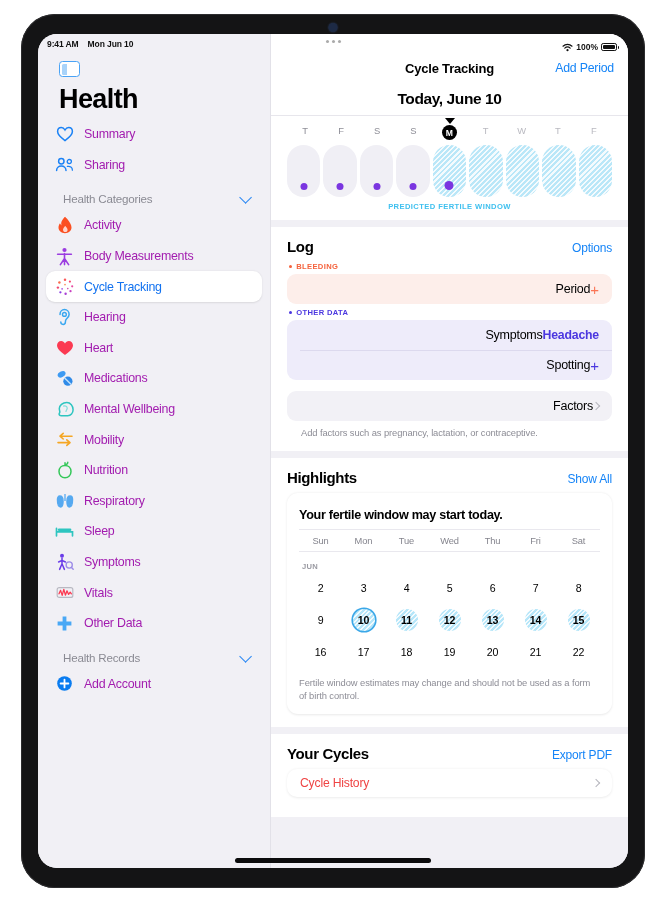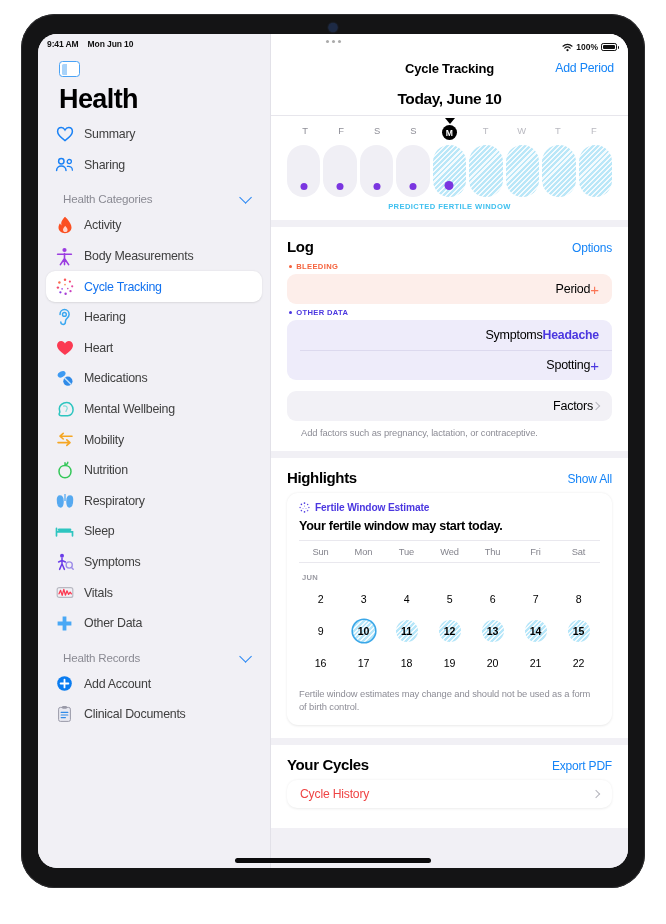--- a/index.html
+++ b/index.html
@@ -85,21 +85,21 @@
   .nav-list { padding: 0 8px; }
   .nav-row {
     display: flex; align-items: center;
     height: 30.6px;
     padding: 0 9px;
     border-radius: 9px;
     gap: 10px;
   }
   .nav-row.selected { background: #ffffff; box-shadow: 0 0.5px 2px rgba(0,0,0,.1); }
   .nav-label {
-    font-size: 12.4px; color: #404040; letter-spacing: -0.25px;
+    font-size: 12.4px; color: #a21caf; letter-spacing: -0.25px;
     white-space: nowrap;
   }
   .nav-row.selected .nav-label { color: #1272f0; }
   .nav-icon {
     width: 19px; height: 19px;
     flex: 0 0 19px;
     display: flex; align-items: center; justify-content: center;
   }
   .nav-icon svg { display: block; }
 
@@ -552,30 +552,20 @@
         <div class="nav-row">
           <span class="nav-icon">
             <svg width="17" height="17" viewBox="0 0 17 17">
               <circle cx="8.5" cy="8.5" r="7.3" fill="#0a7cf0"></circle>
               <path d="M8.5 4.6v7.8M4.6 8.5h7.8" stroke="#fff" stroke-width="1.8" stroke-linecap="round"></path>
             </svg>
           </span>
           <span class="nav-label">Add Account</span>
         </div>
 
-        <div class="nav-row">
-          <span class="nav-icon">
-            <svg width="15" height="18" viewBox="0 0 15 18">
-              <rect x="1.6" y="2.4" width="11.8" height="14" rx="1.8" fill="#e8e8f0" stroke="#9a9aa8" stroke-width="1"></rect>
-              <rect x="5" y="1" width="5" height="2.8" rx="1.2" fill="#9a9aa8"></rect>
-              <path d="M4.2 7.4h6.6M4.2 10h6.6M4.2 12.6h4.2" stroke="#2f8ae8" stroke-width="1.2" stroke-linecap="round"></path>
-            </svg>
-          </span>
-          <span class="nav-label">Clinical Documents</span>
-        </div>
 
       </div>
     </div>
 
     <div id="detail">
 
       <div class="d-statusbar">
         <span class="dots3">
           <span></span>
             <span></span>
@@ -682,36 +672,20 @@
         <div class="helper">Add factors such as pregnancy, lactation, or contraceptive.</div>
       </div>
 
       <div class="section">
         <div class="sec-head">
           <span class="sec-title">Highlights</span>
           <span class="sec-action">Show All</span>
         </div>
 
         <div class="hl-card">
-          <div class="hl-kicker">
-            <svg width="11" height="11" viewBox="0 0 11 11">
-              <circle cx="5.5" cy="1.1" r=".85" fill="#4b37e0"></circle>
-              <circle cx="8.6" cy="2.4" r=".75" fill="#5a46e4"></circle>
-              <circle cx="9.9" cy="5.5" r=".75" fill="#6a56e8"></circle>
-              <circle cx="8.6" cy="8.6" r=".8" fill="#7a66ec"></circle>
-              <circle cx="5.5" cy="9.9" r=".8" fill="#4b37e0"></circle>
-              <circle cx="2.4" cy="8.6" r=".8" fill="#5a46e4"></circle>
-              <circle cx="1.1" cy="5.5" r=".8" fill="#6a56e8"></circle>
-              <circle cx="2.4" cy="2.4" r=".8" fill="#4b37e0"></circle>
-              <circle cx="5.5" cy="4.1" r=".55" fill="#8b7aee"></circle>
-              <circle cx="7" cy="6.6" r=".5" fill="#8b7aee"></circle>
-              <circle cx="4" cy="6.6" r=".5" fill="#8b7aee"></circle>
-            </svg>
-            <span>Fertile Window Estimate</span>
-          </div>
           <div class="hl-headline">Your fertile window may start today.</div>
 
           <div class="cal-head" id="calHead">
               <div>Sun</div>
               <div>Mon</div>
               <div>Tue</div>
               <div>Wed</div>
               <div>Thu</div>
               <div>Fri</div>
               <div>Sat</div>

